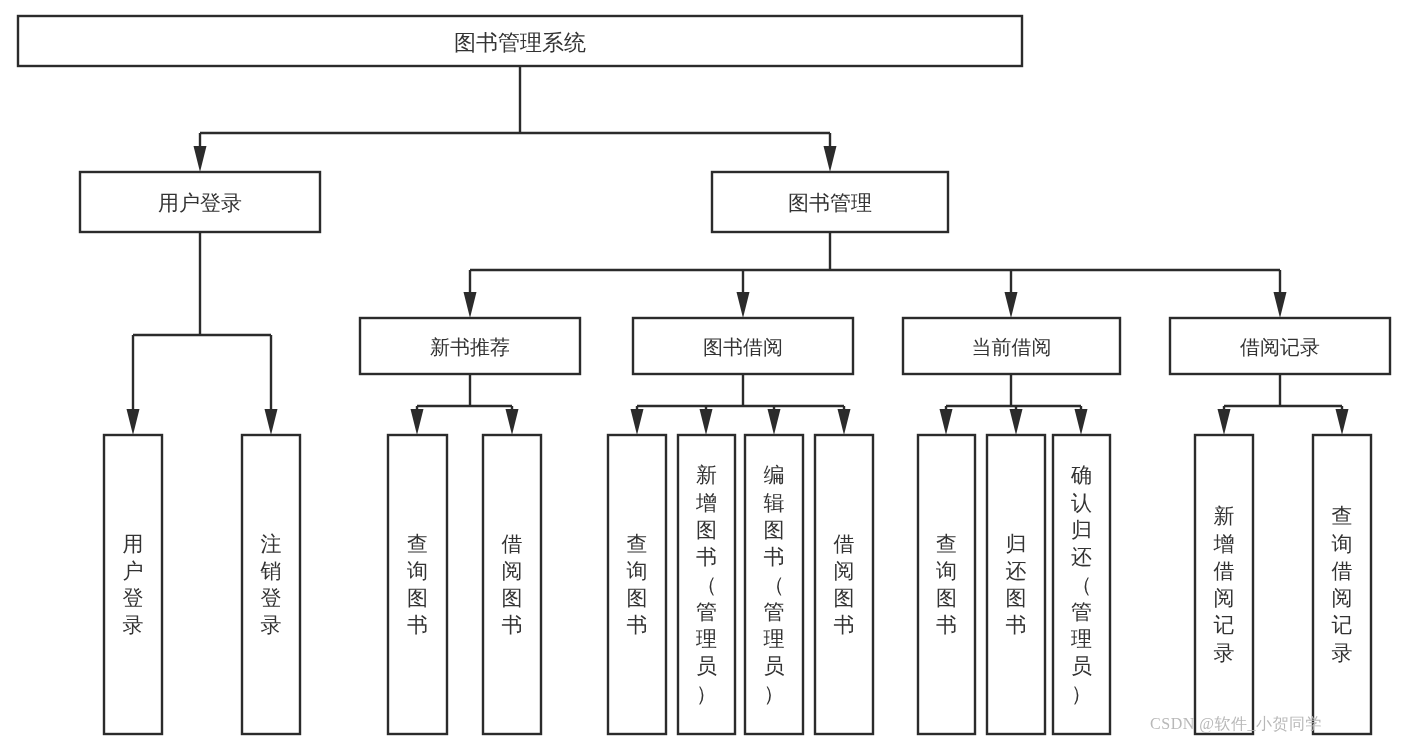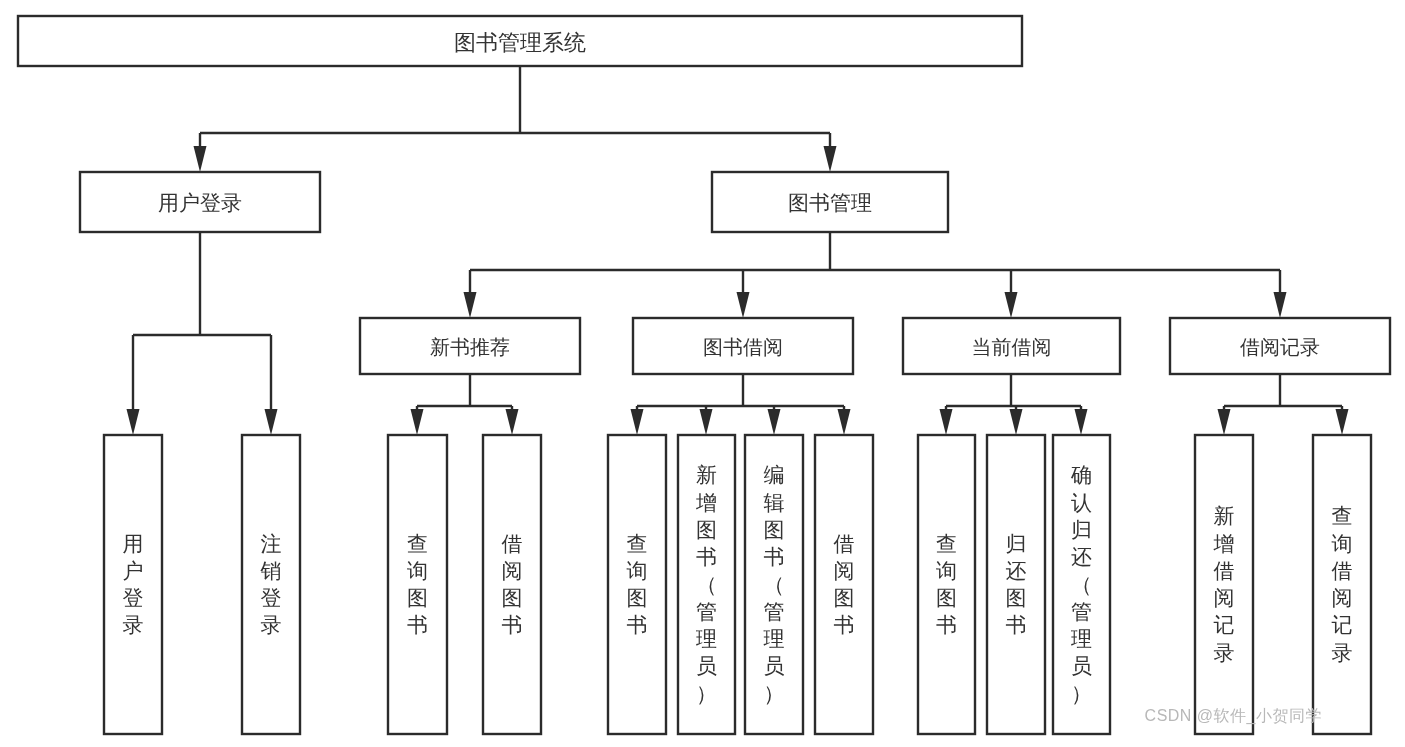--- a/index.html
+++ b/index.html
@@ -43,24 +43,24 @@
     fill: none;
     stroke-linecap: butt;
   }
   .arrow-head {
     fill: #2b2b2b;
     stroke: none;
   }
   .watermark {
     position: absolute;
     right: 14px;
-    bottom: 20px;
+    bottom: 12px;
     font-size: 16px;
     color: #b8b8b8;
-    font-family: Liberation Sans, sans-serif;
+    font-family: Liberation Serif, serif;
     letter-spacing: 0.5px;
     white-space: nowrap;
     pointer-events: none;
   }
 </style>
 </head>
 <body>
 
 <div id="diagram-root">
   <svg id="diagram-svg" width="1405" height="747" viewBox="0 0 1405 747" xmlns="http://www.w3.org/2000/svg">

